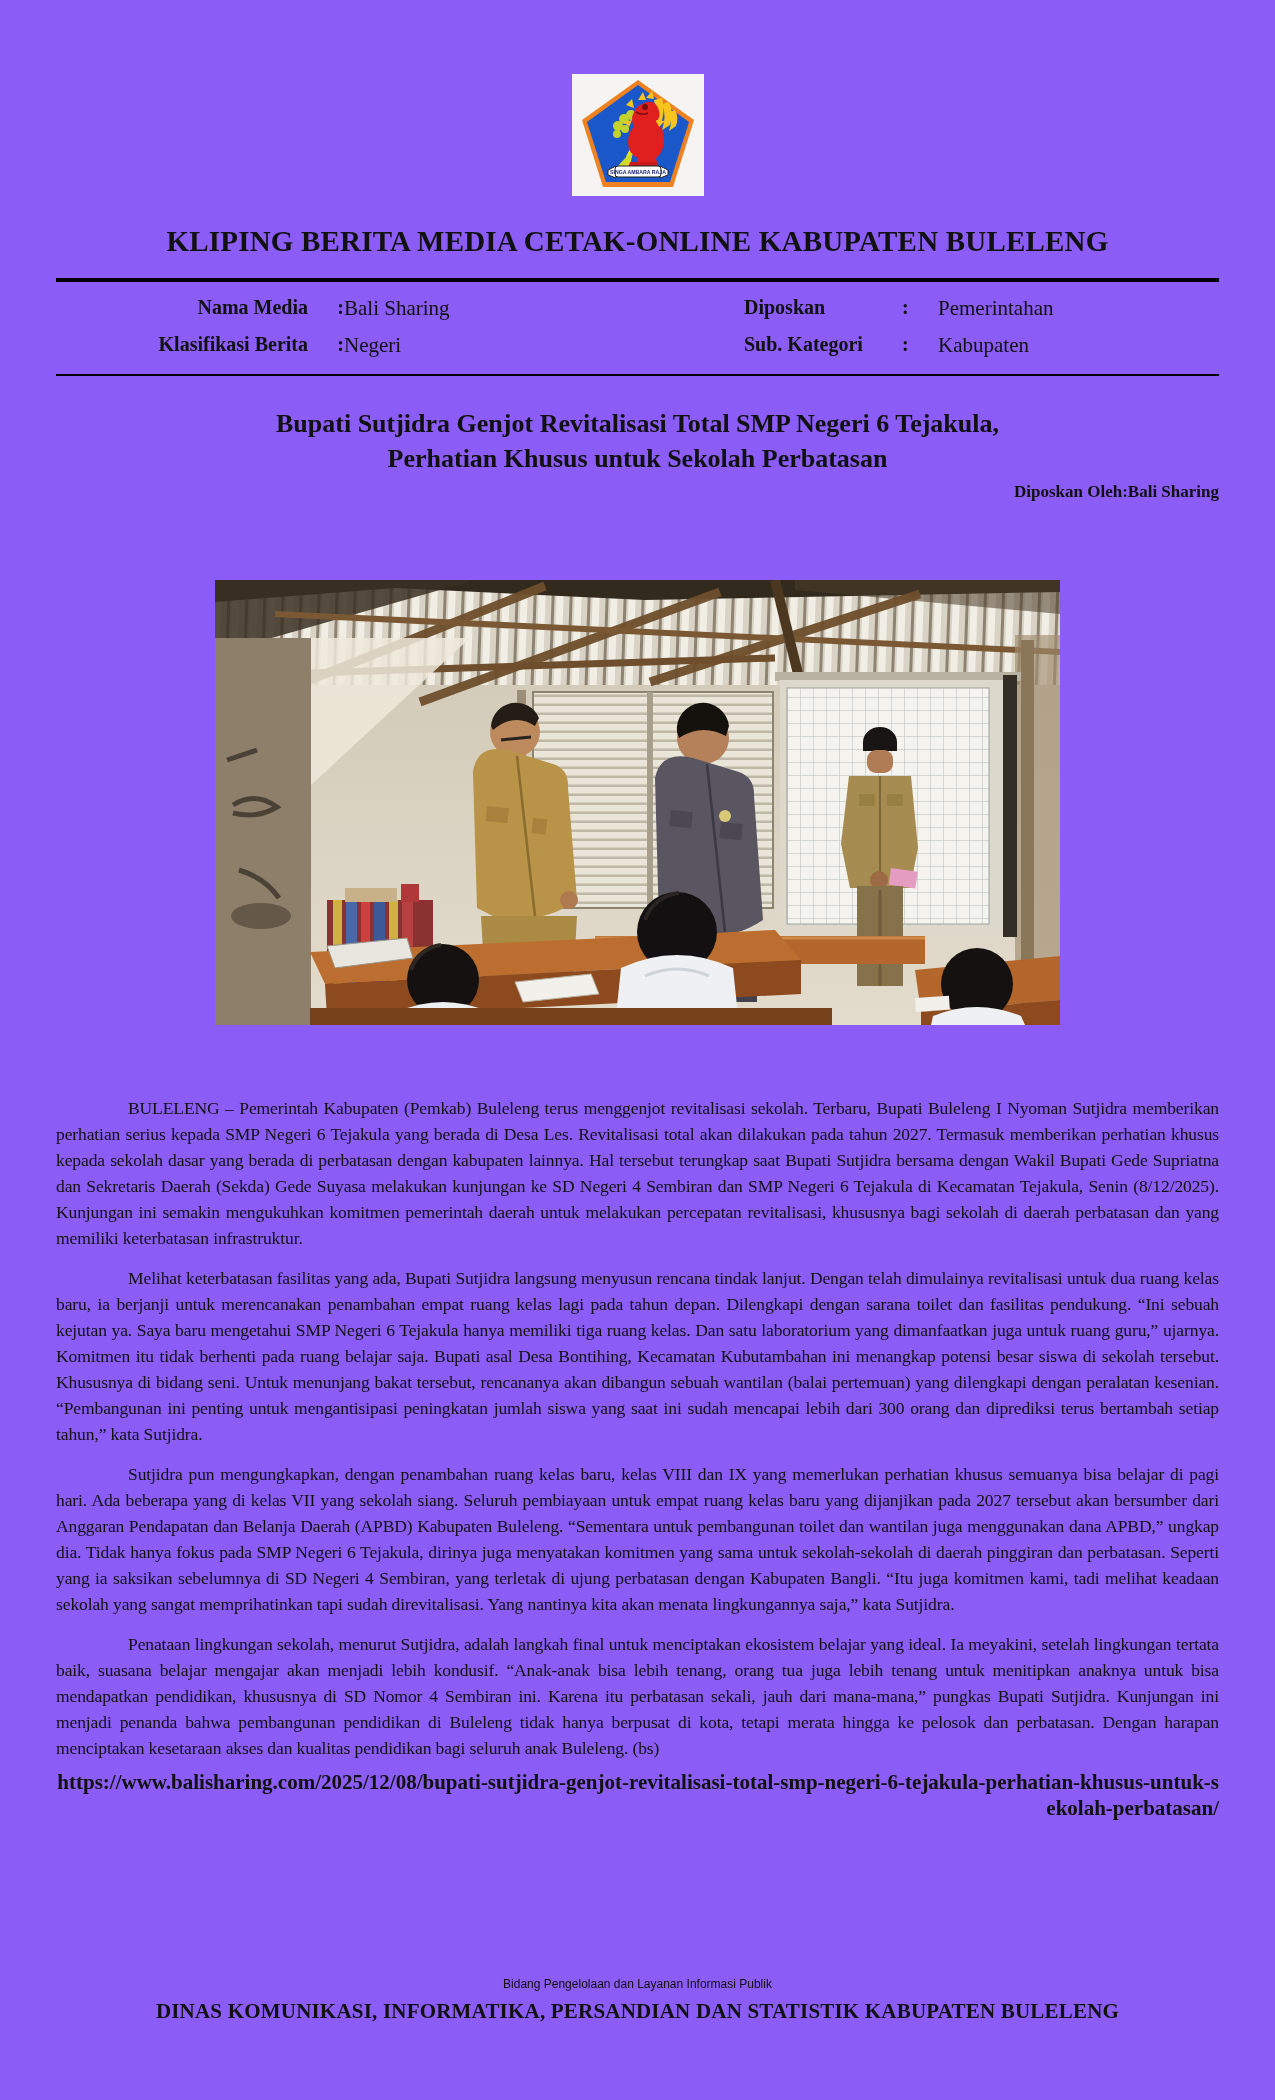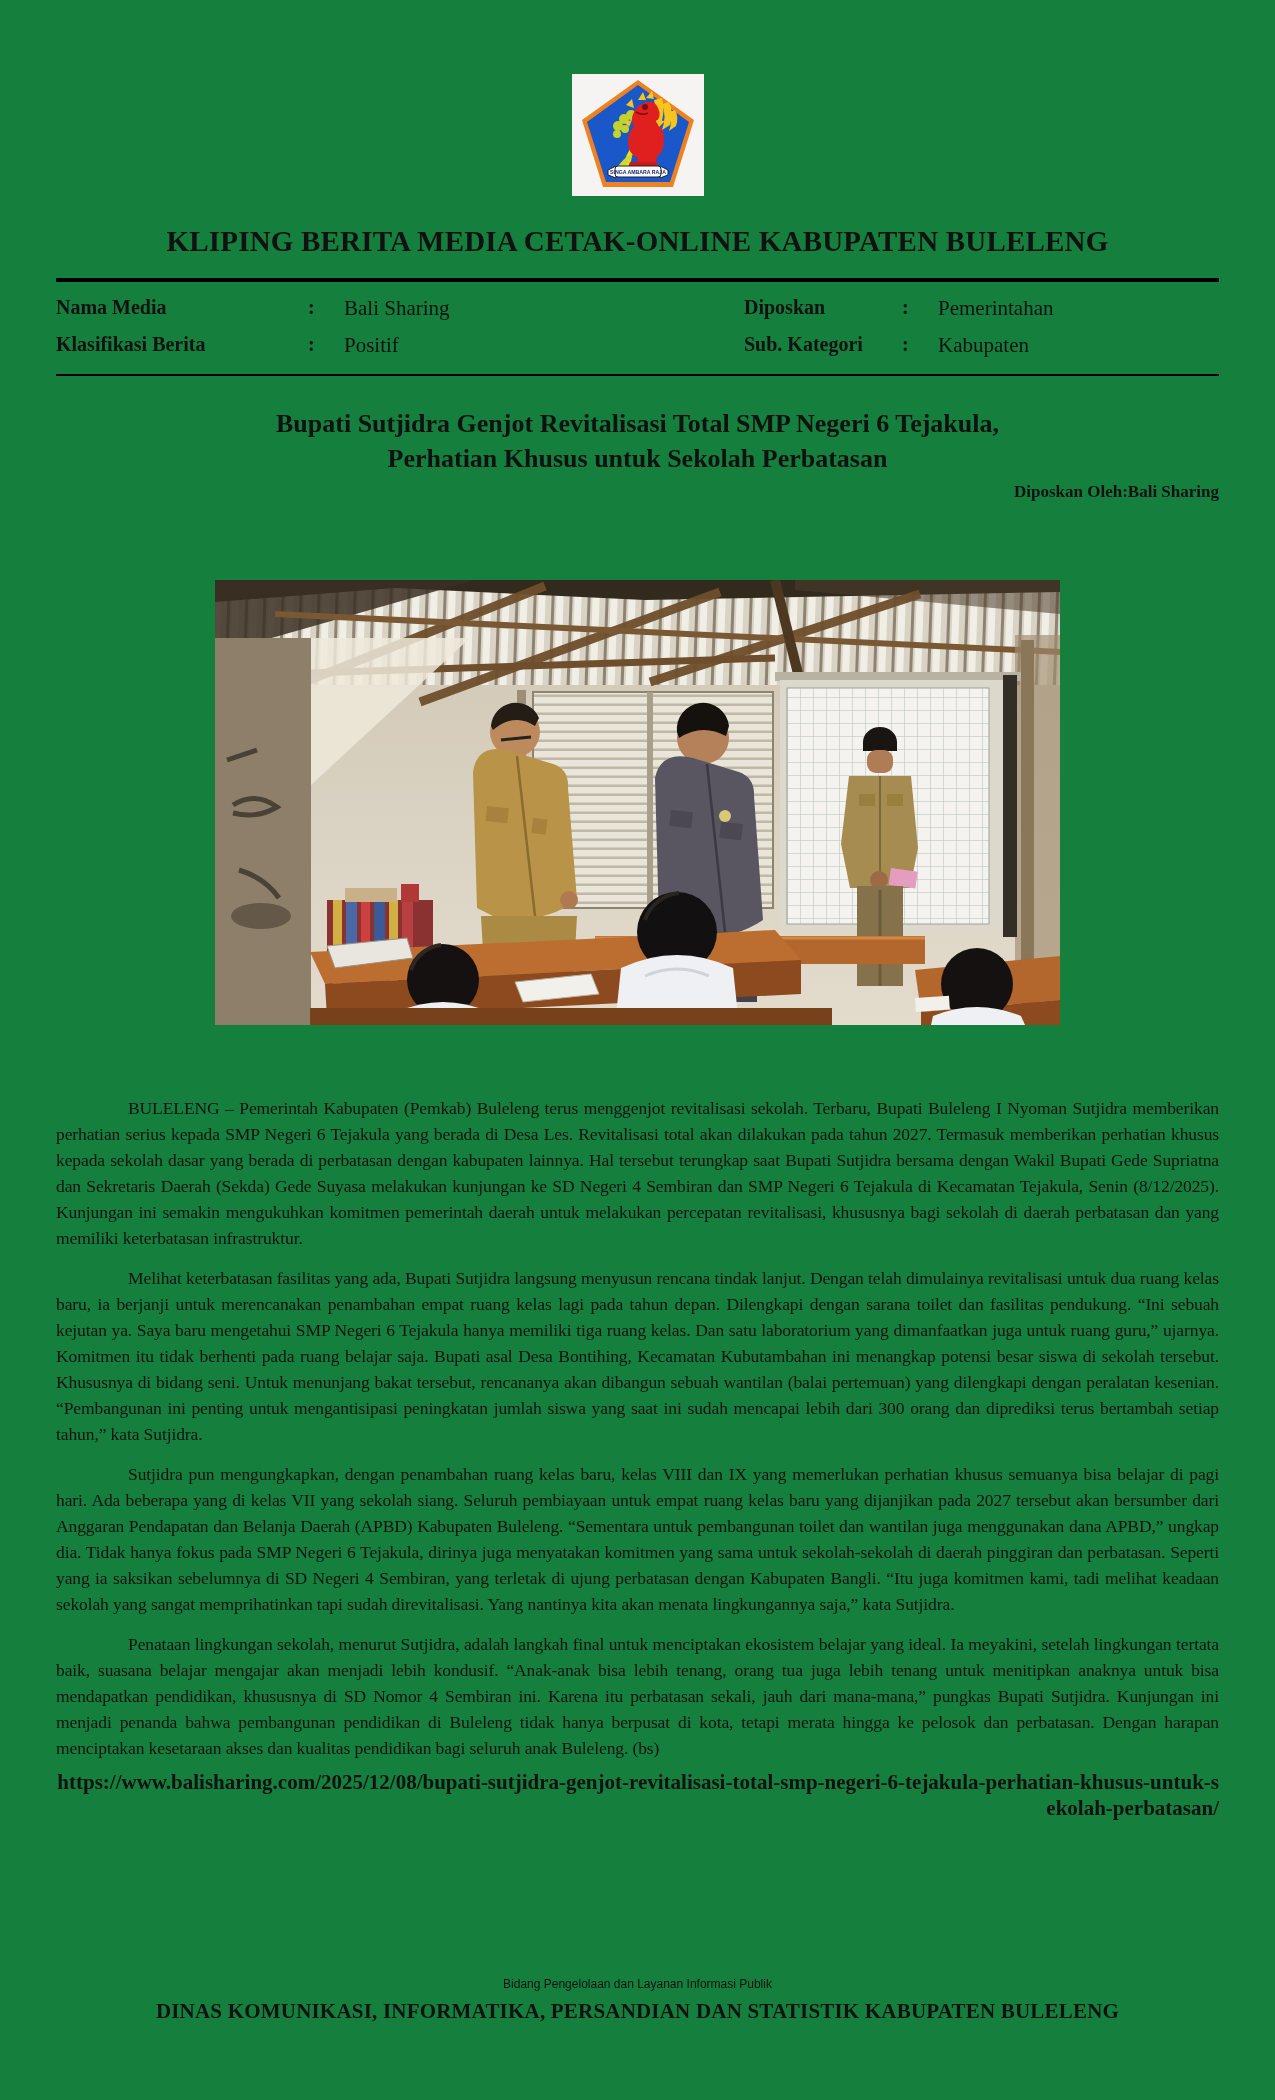--- a/index.html
+++ b/index.html
@@ -1,37 +1,37 @@
 <!DOCTYPE html>
 <html><head>
 <meta charset="utf-8">
 <style>
   html,body{margin:0;padding:0;background:#ffffff;}
   .page{
     position:relative;
     width:1275px;height:2100px;
-    background:#15803d;
+    background:#8b5cf6;
     font-family:"Liberation Serif", serif;
     color:#111;
     overflow:hidden;
   }
   .content{padding:0 56px;}
   .logo-wrap{padding-top:74px;text-align:center;}
   .logo-box{display:inline-block;width:132px;height:122px;background:#f5f4f2;}
   .doc-title{
     margin:24px 0 0 0;
     text-align:center;
     font-size:29px;line-height:34px;
     font-weight:bold;letter-spacing:.2px;
   }
   .hr-thick{border:0;border-top:4px solid #000;margin:20px 0 0 0;}
   .hr-thin{border:0;border-top:2px solid #000;margin:10px 0 0 0;}
   .meta{margin-top:8px;}
   .meta-row{display:flex;padding:6px 0;}
-  .meta-left{width:688px;display:flex;}
+  .meta-left{width:688px;display:flex;text-align:right;}
   .meta-right{flex:1;display:flex;}
   .meta-label{font-weight:bold;font-size:20px;}
   .meta-left .meta-label{width:252px;}
   .meta-right .meta-label{width:158px;}
   .meta-colon{width:36px;font-weight:bold;font-size:20px;}
   .meta-value{font-size:21px;}
   .article-title{
     margin:30px auto 0 auto;max-width:1060px;
     text-align:center;font-weight:bold;
     font-size:26px;line-height:35px;
@@ -130,21 +130,21 @@
         <div class="meta-right">
           <span class="meta-label">Diposkan</span>
           <span class="meta-colon">:</span>
           <span class="meta-value">Pemerintahan</span>
         </div>
       </div>
       <div class="meta-row">
         <div class="meta-left">
           <span class="meta-label">Klasifikasi Berita</span>
           <span class="meta-colon">:</span>
-          <span class="meta-value">Positif</span>
+          <span class="meta-value">Negeri</span>
         </div>
         <div class="meta-right">
           <span class="meta-label">Sub. Kategori</span>
           <span class="meta-colon">:</span>
           <span class="meta-value">Kabupaten</span>
         </div>
       </div>
     </div>
 
     <div class="hr-thin"></div>

